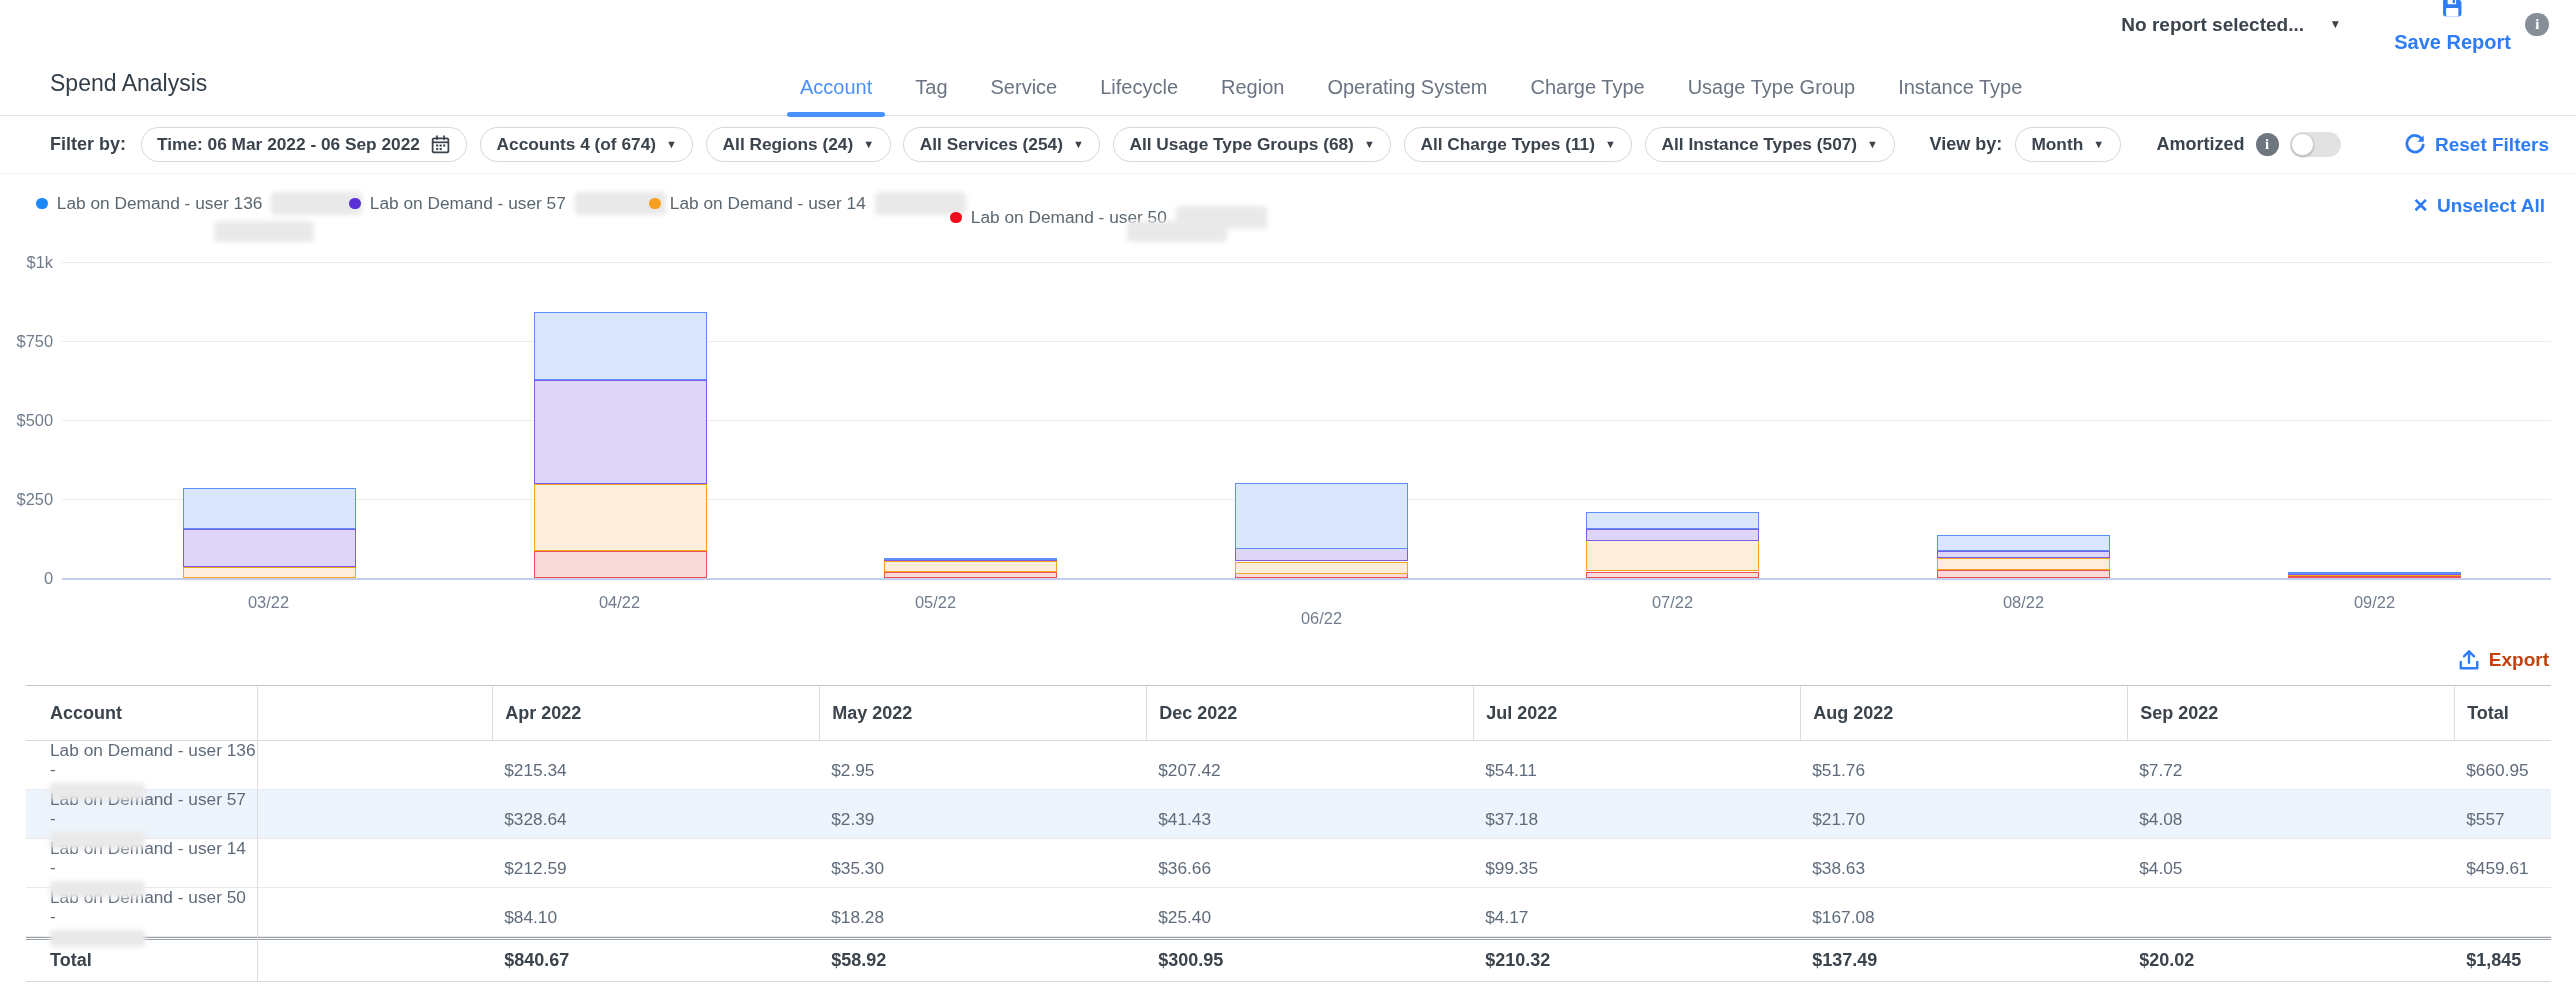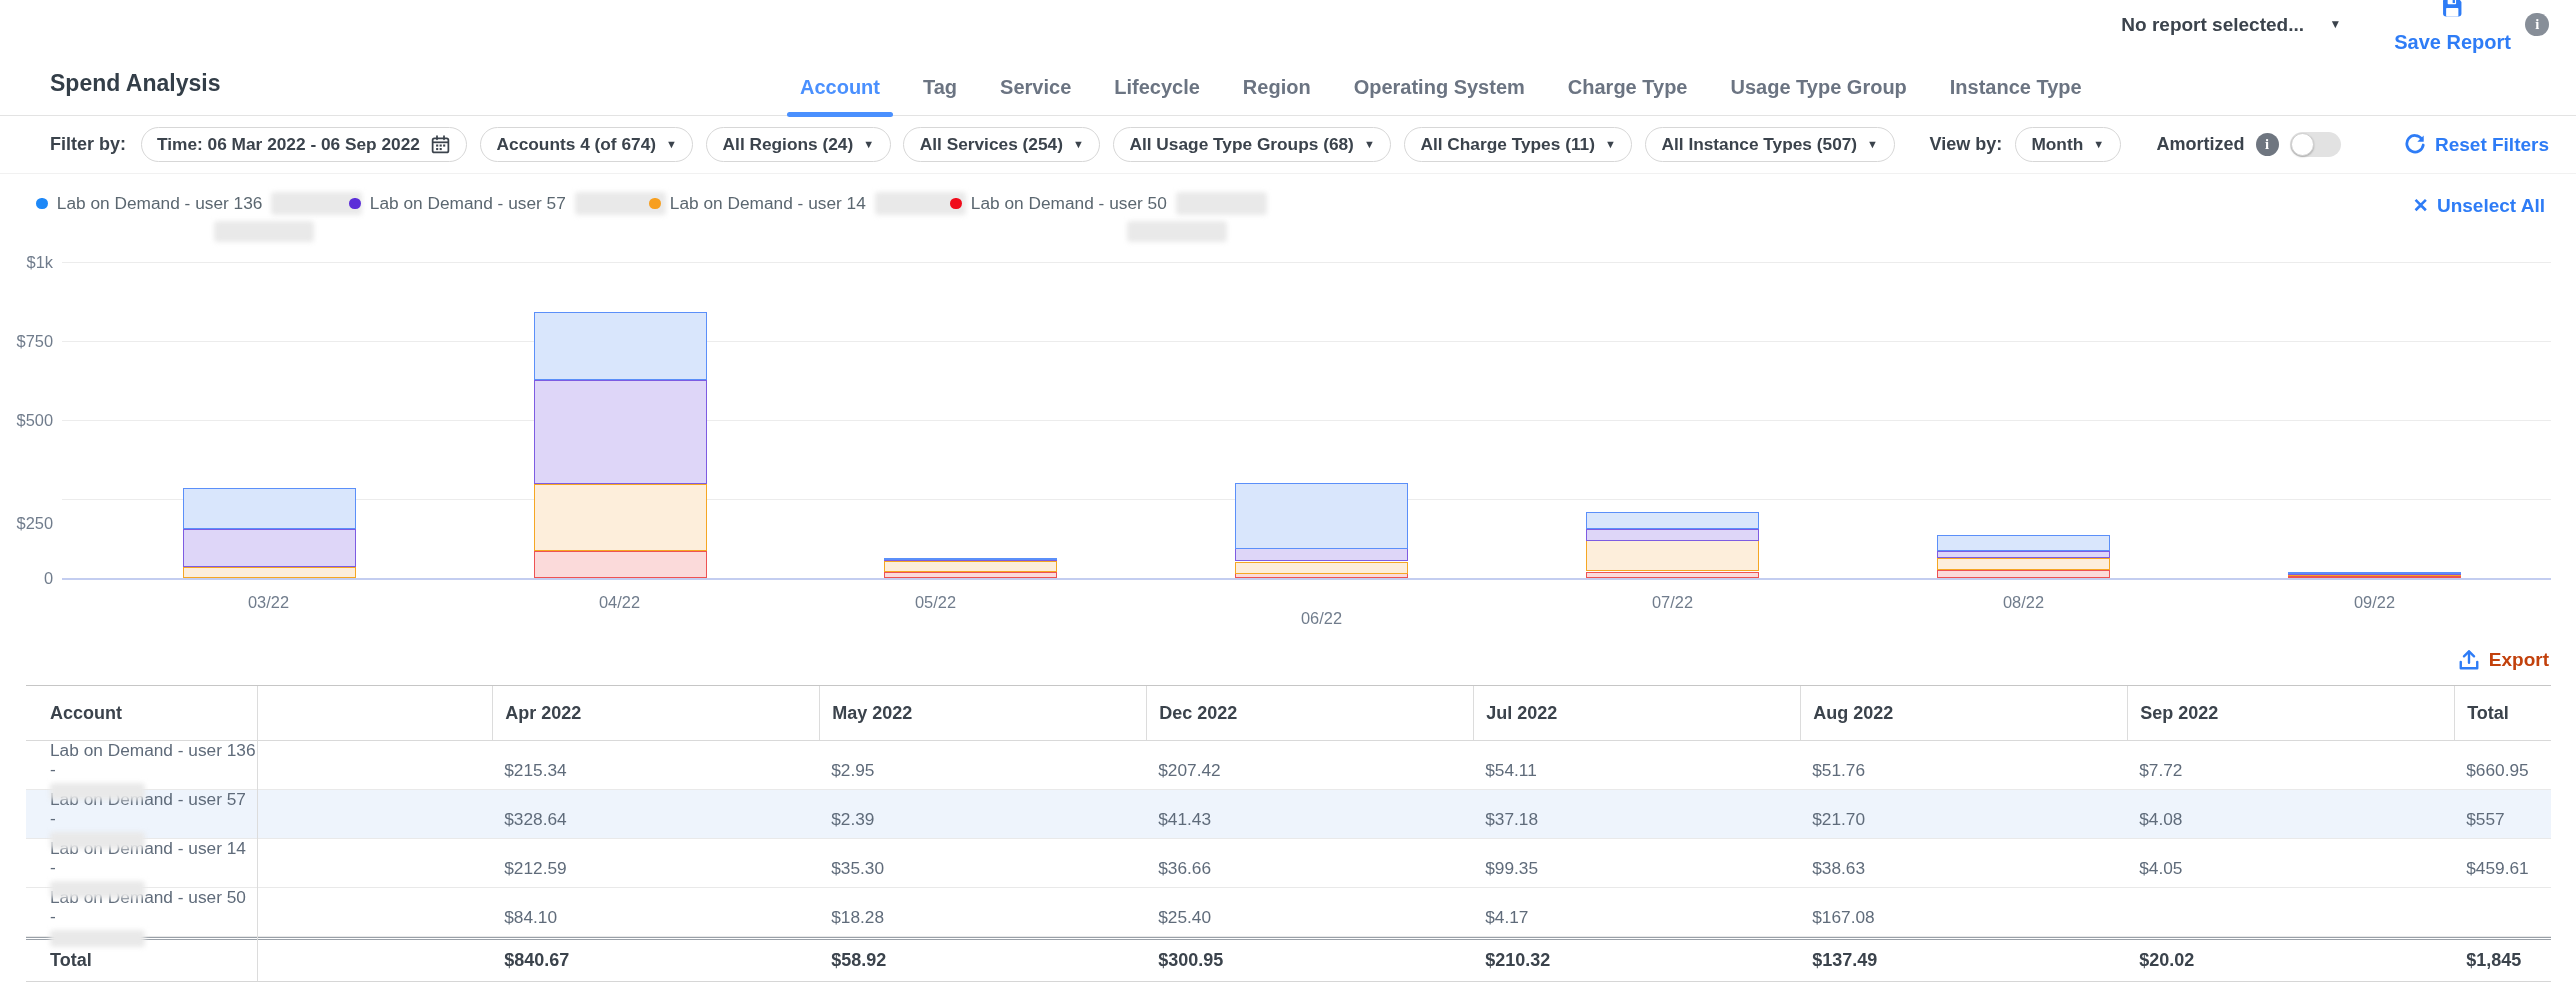--- a/index.html
+++ b/index.html
@@ -10,21 +10,21 @@
   }
   
   .top-bar { height:49px; display:flex; align-items:center; justify-content:flex-end; padding-right:27px; }
   .report-selector { display:flex; align-items:center; gap:25.5px; font-weight:bold; font-size:19px; color:#3b434c; cursor:pointer; }
   .caret { font-size:11.8px; color:#3b434c; line-height:1; }
   .save-group { display:flex; align-items:center; gap:11px; margin-left:53px; color:#2e7cf6; font-weight:bold; font-size:20px; cursor:pointer;flex-direction:column; }
   .info-dot { width:23.6px; height:23.6px; border-radius:50%; background:#878e98; color:#fff; font-size:14.5px; font-weight:bold;
               display:inline-flex; align-items:center; justify-content:center; font-family:"Liberation Serif",serif; }
   .top-bar .info-dot { margin-left:14.5px; }
   
-  .header-row { height:67px; position:relative; border-bottom:0.9px solid #e3e3e3;font-weight:bold; }
+  .header-row { height:67px; position:relative; border-bottom:0.9px solid #e3e3e3; }
   .page-title { position:absolute; left:50px; bottom:18px; font-size:23px; color:#333e48; }
   .tab-bar { position:absolute; left:800px; bottom:0; height:100%; display:flex; align-items:flex-end; gap:43px; }
   .tab { font-size:20px; color:#6b7482; padding-bottom:16.4px; position:relative; cursor:pointer; white-space:nowrap; }
   .tab.active { color:#4a90fe; }
   .tab.active::after { content:""; position:absolute; left:-12.7px; right:-12.7px; bottom:-1.8px; height:4.5px; border-radius:3.6px; background:#4a90fe; }
   
   .filter-row { height:58px; display:flex; align-items:center; padding:0 27px 0 50px; border-bottom:0.9px solid #f1f1f1; }
   .filter-label, .viewby-label, .amortized-label { font-weight:bold; font-size:18px; color:#3b434c; white-space:nowrap; }
   .pills { display:flex; align-items:center; gap:12.7px; margin-left:14.5px; }
   .pill { display:flex; align-items:center; gap:10px; border:1.8px solid #d7d7d7; border-radius:19px; padding:6.4px 15.5px;
@@ -190,37 +190,37 @@
     <div class="legend-item" style="left: 349px;">
       <span class="legend-dot" style="background: rgb(91, 46, 216);"></span>
       <span class="legend-label">Lab on Demand - user 57</span>
       <span class="redact legend-redact"></span>
     </div>
     <div class="legend-item" style="left: 649px;">
       <span class="legend-dot" style="background: rgb(247, 159, 31);"></span>
       <span class="legend-label">Lab on Demand - user 14</span>
       <span class="redact legend-redact"></span>
     </div>
-    <div class="legend-item" style="left: 950px;">
+    <div class="legend-item" style="left: 950px; margin-top: 14px;">
       <span class="legend-dot" style="background: rgb(240, 12, 27);"></span>
       <span class="legend-label">Lab on Demand - user 50</span>
       <span class="redact legend-redact"></span>
     </div>
     <span class="redact legend-redact2" style="left: 1127px;"></span>
   </div>
 
 <div class="chart">
     <div class="gridline" style="top: 12.7px;"></div>
     <div class="ytick" style="top: 3.6px;">$1k</div>
     <div class="gridline" style="top: 92px;"></div>
     <div class="ytick" style="top: 83px;">$750</div>
     <div class="gridline" style="top: 171px;"></div>
     <div class="ytick" style="top: 162px;">$500</div>
     <div class="gridline" style="top: 250px;"></div>
-    <div class="ytick" style="top: 241px; margin-top: 24px;">$250</div>
+    <div class="ytick" style="top: 241px;">$250</div>
     <div class="axis-line" style="top: 329px;"></div>
     <div class="ytick" style="top: 320px;">0</div>
     <div class="bar-seg" style="left: 183px; width: 173px; top: 318px; height: 11.4px; background: rgb(253, 238, 219); border-color: rgb(245, 166, 35);"></div>
     <div class="bar-seg" style="left: 183px; width: 173px; top: 280px; height: 38px; background: rgb(222, 214, 248); border-color: rgb(125, 92, 226);"></div>
     <div class="bar-seg" style="left: 183px; width: 173px; top: 239px; height: 41px; background: rgb(217, 230, 252); border-color: rgb(91, 143, 249);"></div>
     <div class="xtick" style="left: 205px; top: 344px;">03/22</div>
     <div class="bar-seg" style="left: 534px; width: 173px; top: 302px; height: 27px; background: rgb(251, 218, 218); border-color: rgb(238, 82, 83);"></div>
     <div class="bar-seg" style="left: 534px; width: 173px; top: 235px; height: 67px; background: rgb(253, 238, 219); border-color: rgb(245, 166, 35);"></div>
     <div class="bar-seg" style="left: 534px; width: 173px; top: 131px; height: 104px; background: rgb(222, 214, 248); border-color: rgb(125, 92, 226);"></div>
     <div class="bar-seg" style="left: 534px; width: 173px; top: 63px; height: 68px; background: rgb(217, 230, 252); border-color: rgb(91, 143, 249);"></div>

